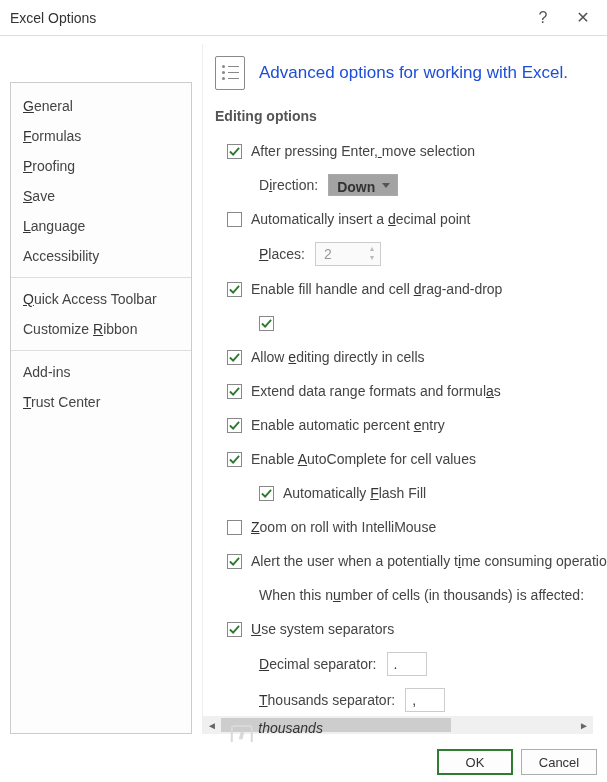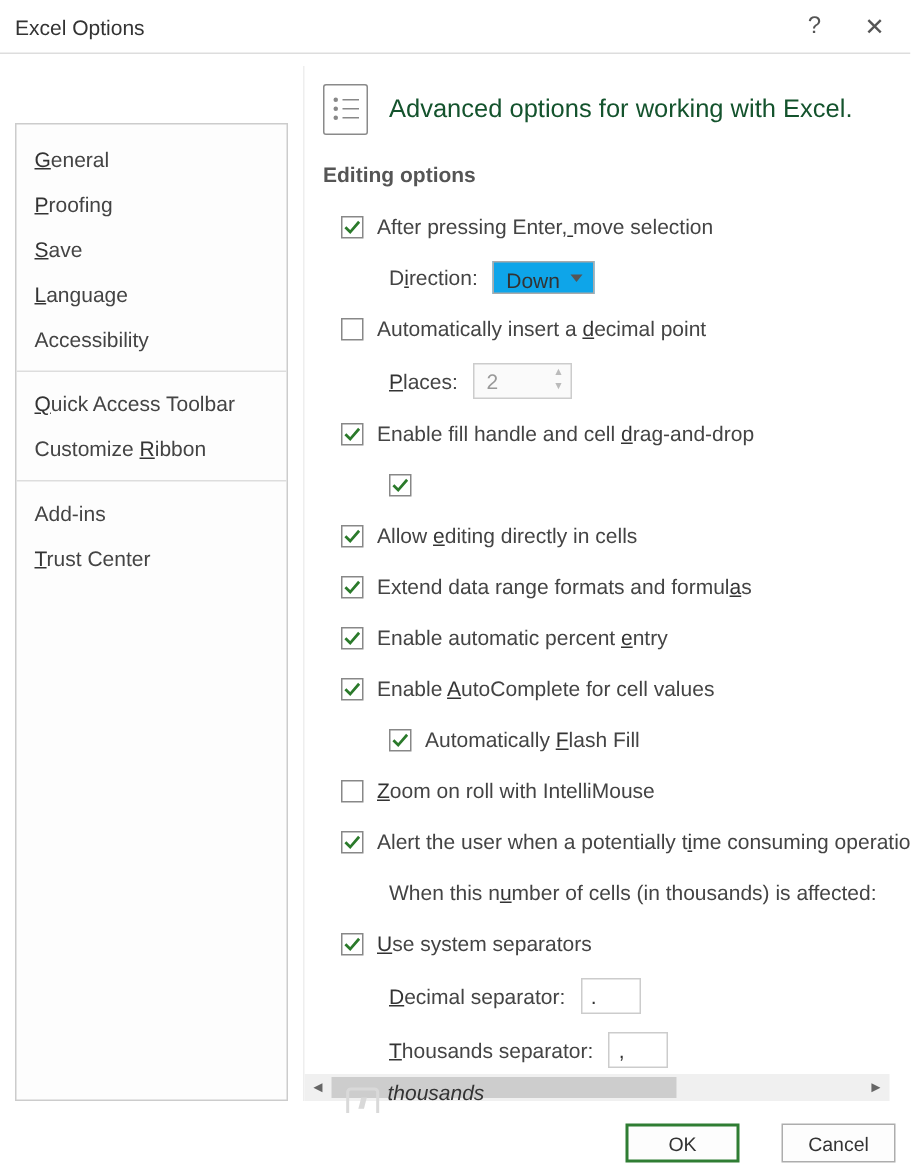--- a/index.html
+++ b/index.html
@@ -12,42 +12,42 @@
 .side-item { padding: 7px 12px; cursor: pointer; color: #444; }
 .side-item.selected { background: #d5d5d5; }
 .side-item.highlight { outline: 3px solid #e53a2b; outline-offset: -2px; }
 .side-sep { border-top: 1px solid #ddd; margin: 6px 0; }
 .main { flex: 1; position: relative; margin-left: 10px; border-left: 1px solid #eee; overflow: hidden; }
 .scroll-area { height: 672px; overflow-y: scroll; overflow-x: hidden; padding: 12px 0 0 12px; width: 410px; }
 .hdr { display: flex; align-items: center; gap: 14px; margin-bottom: 18px; }
 .hdr-icon { width: 30px; height: 34px; border: 1px solid #8a8a8a; border-radius: 2px; position: relative; background: #fff; }
 .hdr-icon::before { content:""; position:absolute; left:6px; top:8px; width:3px; height:3px; background:#888; box-shadow:0 6px #888,0 12px #888; border-radius:50%; }
 .hdr-icon::after { content:""; position:absolute; left:12px; top:9px; width:11px; height:1px; background:#888; box-shadow:0 6px #888,0 12px #888; }
-.hdr-text { font-size: 17px; color: #14532d; }
+.hdr-text { font-size: 17px; color: #1d4ed8; }
 .section-title { font-weight: 600; color: #555; margin: 14px 0 14px 0; padding-bottom: 2px; }
 .row { display: flex; align-items: center; margin: 0 0 12px 0; min-height: 22px; }
 .indent1 { padding-left: 12px; }
 .indent2 { padding-left: 44px; }
 .chk { width: 15px; height: 15px; border: 1px solid #888; margin-right: 9px; display: inline-flex; align-items: center; justify-content: center; background: #fff; cursor: pointer; flex-shrink:0; }
 .chk.checked svg { display: block; }
 .chk svg { display: none; width:11px; height:11px; }
 .lbl { color: #444; }
 .lbl .ul { text-decoration: underline; }
-.select { border: 1px solid #aaa; height: 22px; padding: 4px 22px 0 8px; display: inline-flex; align-items: center; position: relative; background: #0ea5e9; margin-left: 10px; min-width: 60px; cursor: pointer; }
+.select { border: 1px solid #aaa; height: 22px; padding: 4px 22px 0 8px; display: inline-flex; align-items: center; position: relative; background: #a3a3a3; margin-left: 10px; min-width: 60px; cursor: pointer; font-weight: bold; }
 .select::after { content:""; position:absolute; right:7px; top:8px; border-left:4px solid transparent; border-right:4px solid transparent; border-top:5px solid #555; }
 .num-input { border: 1px solid #ccc; height: 24px; width: 66px; padding: 0 18px 0 8px; margin-left: 10px; display:inline-flex; align-items:center; position:relative; color:#999; background:#fafafa; }
 .num-input .spin { position:absolute; right:2px; top:2px; bottom:2px; width:12px; display:flex; flex-direction:column; }
 .num-input .spin span { flex:1; font-size:7px; color:#bbb; line-height:1; text-align:center; }
 .txt-input { border: 1px solid #ccc; height: 24px; width: 40px; padding: 0 6px; margin-left: 10px; display:inline-flex; align-items:center; background:#fff; }
 .hscroll { position: absolute; left: 0; bottom: 0; height: 18px; width: 390px; background: #f0f0f0; display:flex; align-items:center; }
 .hscroll .arrow { width:18px; height:18px; display:flex; align-items:center; justify-content:center; color:#666; font-size:10px; cursor:pointer; }
 .hscroll .track { flex:1; height:100%; position:relative; }
 .hscroll .thumb { position:absolute; left:0; top:2px; bottom:2px; width:65%; background:#cdcdcd; }
 .footer { position: absolute; bottom: 0; left: 0; right: 0; height: 40px; display: flex; align-items: center; justify-content: flex-end; padding: 0 10px; gap: 8px; background:#fff; }
-.btn { min-width: 76px; height: 26px; border: 1px solid #adadad; background: #fdfdfd; display:flex; align-items:center; justify-content:center; cursor:pointer; font-size:13px;margin-left:20px; }
+.btn { min-width: 76px; height: 26px; border: 1px solid #adadad; background: #fdfdfd; display:flex; align-items:center; justify-content:center; cursor:pointer; font-size:13px; }
 .btn.primary { border: 2px solid #2f7d33; }
 .watermark { position:absolute; left:50%; bottom:30px; transform:translateX(-50%); color:#d9d9d9; font-size:18px; font-style:italic; pointer-events:none; display:flex; align-items:center; gap:6px; font-family: Georgia, serif; }
 .watermark .wicon { width:22px; height:22px; border:2px solid #d9d9d9; border-radius:3px; position:relative; }
 .watermark .wicon::after { content:"▮"; color:#d9d9d9; font-size:10px; position:absolute; left:6px; top:2px; }
 .watermark small { font-size:8px; letter-spacing:3px; font-style:normal; }
 ::-webkit-scrollbar { width:18px; }
 ::-webkit-scrollbar-track { background:#f0f0f0; }
 ::-webkit-scrollbar-thumb { background:#cdcdcd; }
 ::-webkit-scrollbar-button { background:#f0f0f0; height:18px; }
 </style>
@@ -56,20 +56,21 @@
 
 <div class="titlebar">
   <span class="title">Excel Options</span>
   <span class="tb-btn">?</span>
   <span class="tb-btn">✕</span>
 </div>
 
 <div class="content">
   <div class="sidebar" id="sidebar">
       <div class="side-item"><span class="ul" style="text-decoration:underline">G</span>eneral</div>
+      <div class="side-item"><span class="ul" style="text-decoration:underline">F</span>ormulas</div>
       <div class="side-item"><span class="ul" style="text-decoration:underline">P</span>roofing</div>
       <div class="side-item"><span class="ul" style="text-decoration:underline">S</span>ave</div>
       <div class="side-item"><span class="ul" style="text-decoration:underline">L</span>anguage</div>
       <div class="side-item">Accessibility</div>
       <div class="side-sep"></div>
       <div class="side-item"><span class="ul" style="text-decoration:underline">Q</span>uick Access Toolbar</div>
       <div class="side-item">Customize <span class="ul" style="text-decoration:underline">R</span>ibbon</div>
       <div class="side-sep"></div>
       <div class="side-item">Add-ins</div>
       <div class="side-item"><span class="ul" style="text-decoration:underline">T</span>rust Center</div>

